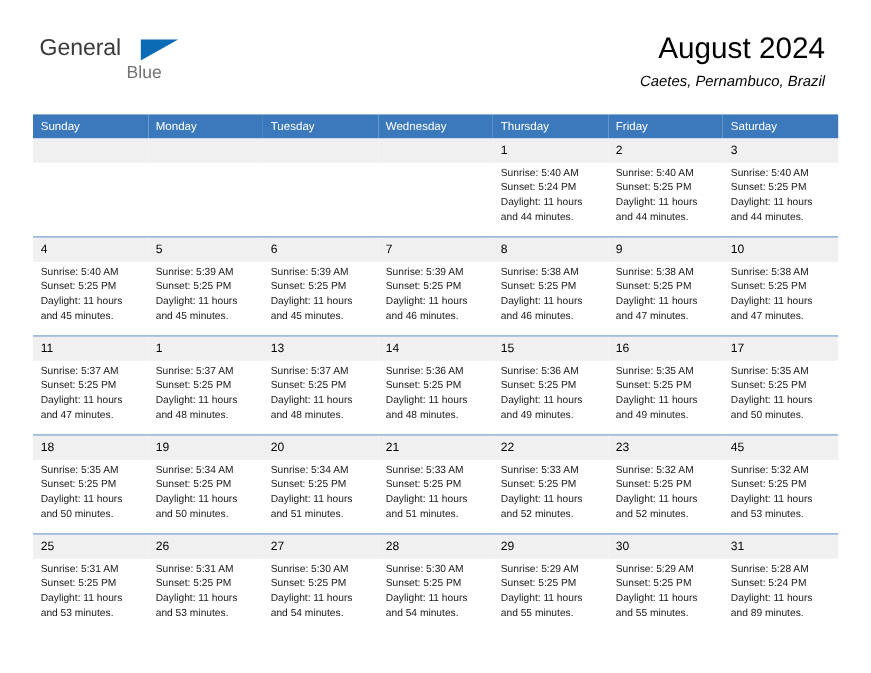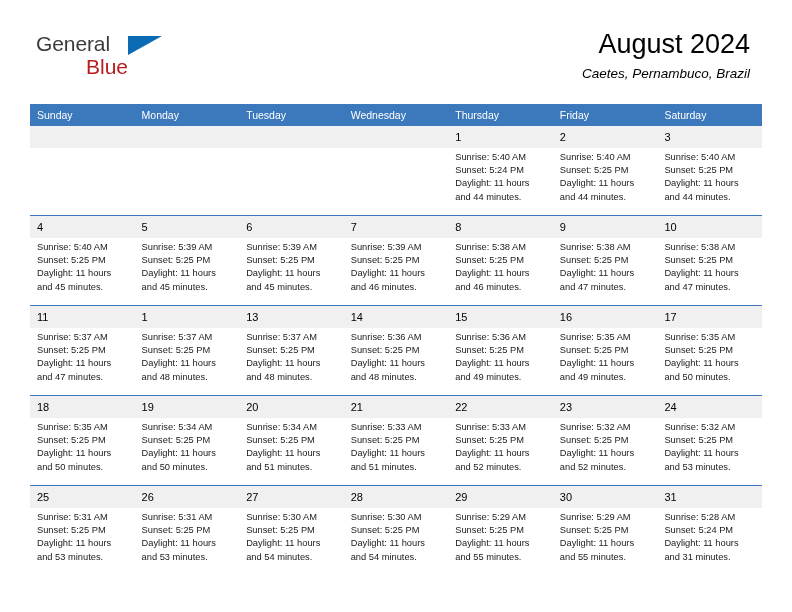--- a/index.html
+++ b/index.html
@@ -49,25 +49,25 @@
   .brand-triangle {
     position: absolute;
     left: 92px;
     top: 3px;
     width: 0;
     height: 0;
     border-left: 34px solid #0b6bb5;
     border-bottom: 19px solid transparent;
   }
   .brand-blue {
-    font-size: 21px;
-    color: #b91c1c;
+    font-size: 16px;
+    color: #737373;
     line-height: 22px;
     display: block;
-    margin-left: 50px;
+    margin-left: 79px;
     margin-top: 1px;
   }
 
   .title-block {
     position: absolute;
     right: 42px;
     top: 28px;
     text-align: right;
   }
   .cal-title {
@@ -460,21 +460,21 @@
               <div class="details">
                 <div>Sunrise: 5:32 AM</div>
                 <div>Sunset: 5:25 PM</div>
                 <div>Daylight: 11 hours</div>
                 <div>and 52 minutes.</div>
               </div>
             </div>
           </td>
           <td>
             <div class="cell-inner">
-              <div class="daynum">24</div>
+              <div class="daynum">45</div>
               <div class="details">
                 <div>Sunrise: 5:32 AM</div>
                 <div>Sunset: 5:25 PM</div>
                 <div>Daylight: 11 hours</div>
                 <div>and 53 minutes.</div>
               </div>
             </div>
           </td>
         </tr>
         <tr>
@@ -544,21 +544,21 @@
               </div>
             </div>
           </td>
           <td>
             <div class="cell-inner">
               <div class="daynum">31</div>
               <div class="details">
                 <div>Sunrise: 5:28 AM</div>
                 <div>Sunset: 5:24 PM</div>
                 <div>Daylight: 11 hours</div>
-                <div>and 31 minutes.</div>
+                <div>and 89 minutes.</div>
               </div>
             </div>
           </td>
         </tr>
       </tbody>
   </table>
 
 </div>
 
 </body></html>

